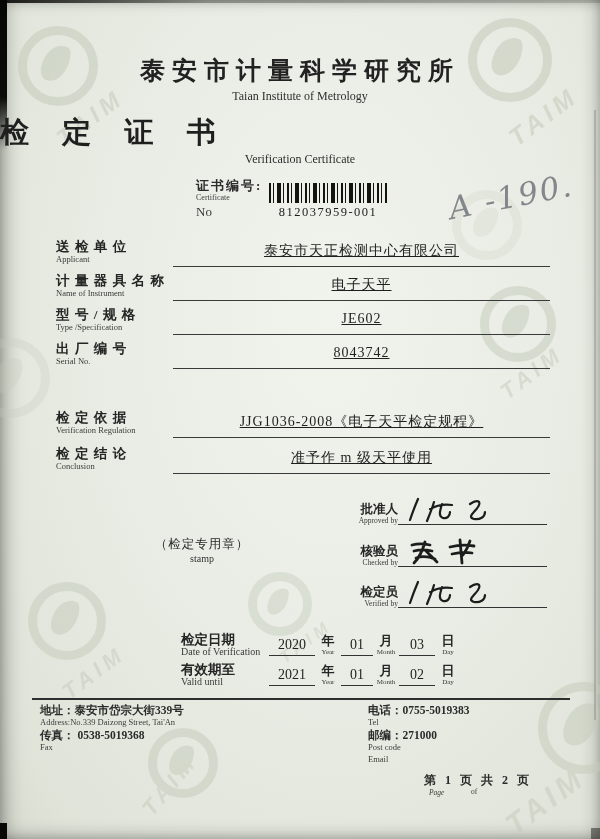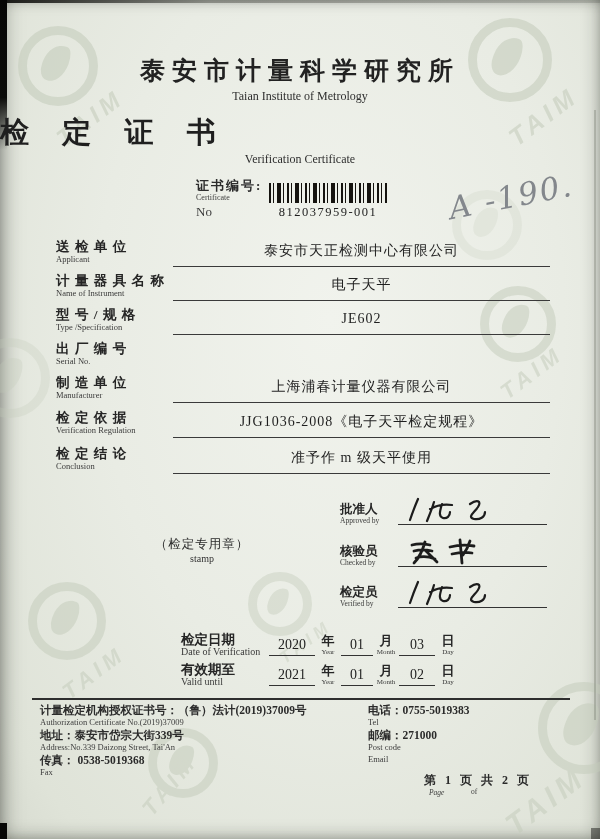--- a/index.html
+++ b/index.html
@@ -43,26 +43,26 @@
       #15130f 14px,#15130f 15px,transparent 15px,transparent 18px);}
   .cno-num{left:258px;top:205px;width:140px;text-align:center;font-size:12.5px;letter-spacing:1.5px;color:#1d1d1d;}
   .hand-note{left:448px;top:178px;width:130px;font-size:31px;color:#83878c;transform:rotate(-11deg);
      font-style:italic;letter-spacing:2px;font-family:"DejaVu Serif",serif;}
   
   .row{position:absolute;left:56px;width:494px;display:flex;align-items:center;height:30px;}
   .row .lbl{width:117px;}
   .row .lbl .cn{font-size:13.5px;font-weight:bold;letter-spacing:1px;line-height:15px;color:#252525;}
   .row .lbl .en{font-size:8.5px;line-height:10px;color:#3a3a3a;}
   .row .val{flex:1;height:30px;display:flex;align-items:center;justify-content:center;
-     border-bottom:1.6px solid #3a3a3a;font-size:14px;color:#1f1f1f;letter-spacing:1px;}
+     border-bottom:1.6px solid #3a3a3a;font-size:14px;color:#1f1f1f;letter-spacing:1px;text-decoration:underline;}
   
   .stamp{left:150px;top:536px;width:104px;text-align:center;}
   .stamp .cn{font-size:12.5px;letter-spacing:1px;color:#2a2a2a;}
   .stamp .en{font-size:10px;color:#333;}
-  .sigrow{position:absolute;left:340px;width:207px;display:flex;align-items:flex-end;height:28px;}
+  .sigrow{position:absolute;left:340px;width:207px;display:flex;align-items:flex-end;height:28px;text-align:right;}
   .sigrow .slbl{width:58px;}
   .sigrow .slbl .cn{font-size:12.5px;font-weight:bold;line-height:14px;color:#262626;}
   .sigrow .slbl .en{font-size:7.5px;line-height:9px;color:#3a3a3a;}
   .sigrow .sline{flex:1;border-bottom:1.4px solid #333;position:relative;height:28px;}
   .sigrow .sline svg{position:absolute;left:6px;bottom:1px;}
   .sig-stroke{fill:none;stroke:#1c1c1c;stroke-linecap:round;stroke-linejoin:round;}
   
   .daterow{position:absolute;left:181px;display:flex;align-items:flex-end;height:28px;}
   .daterow .dlbl{width:88px;}
   .daterow .dlbl .cn{font-size:13.5px;font-weight:bold;line-height:15px;color:#252525;}
@@ -160,27 +160,21 @@
       <div class="cn">型 号 / 规 格</div>
       <div class="en">Type /Specification</div>
     </div>
     <div class="val">JE602</div>
   </div>
   <div class="row" style="top:338px;">
     <div class="lbl">
       <div class="cn">出 厂 编 号</div>
       <div class="en">Serial No.</div>
     </div>
-  </div>
-  <div class="row" style="top:372px;">
-    <div class="lbl">
-      <div class="cn">制 造 单 位</div>
-      <div class="en">Manufacturer</div>
-    </div>
-    <div class="val">上海浦春计量仪器有限公司</div>
+    <div class="val">8043742</div>
   </div>
   <div class="row" style="top:407px;">
     <div class="lbl">
       <div class="cn">检 定 依 据</div>
       <div class="en">Verification Regulation</div>
     </div>
     <div class="val">JJG1036-2008《电子天平检定规程》</div>
   </div>
   <div class="row" style="top:443px;">
     <div class="lbl">
@@ -273,24 +267,20 @@
     <div class="dnum" style="width:36px;">02</div>
     <div class="dunit" style="width:26px;">
       <div class="cn">日</div>
       <div class="en">Day</div>
     </div>
   </div>
 
   <div class="abs divider"></div>
   <div class="fcol left">
     <div class="fent">
-      <div class="cn">计量检定机构授权证书号：（鲁）法计(2019)37009号</div>
-      <div class="en">Authorization Certificate No.(2019)37009</div>
-    </div>
-    <div class="fent">
       <div class="cn">地址：泰安市岱宗大街339号</div>
       <div class="en">Address:No.339 Daizong Street, Tai'An</div>
     </div>
     <div class="fent">
       <div class="cn">传真： 0538-5019368</div>
       <div class="en">Fax</div>
     </div>
   </div>
   <div class="fcol right">
     <div class="fent">

